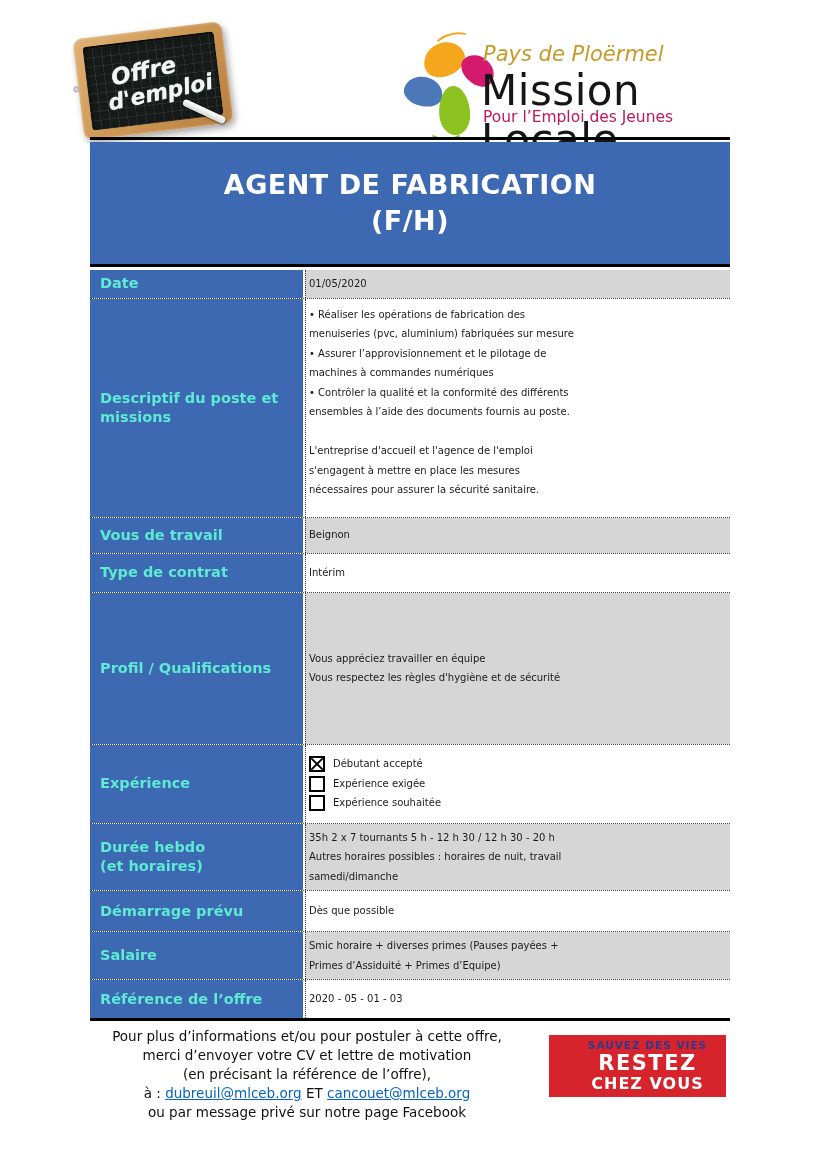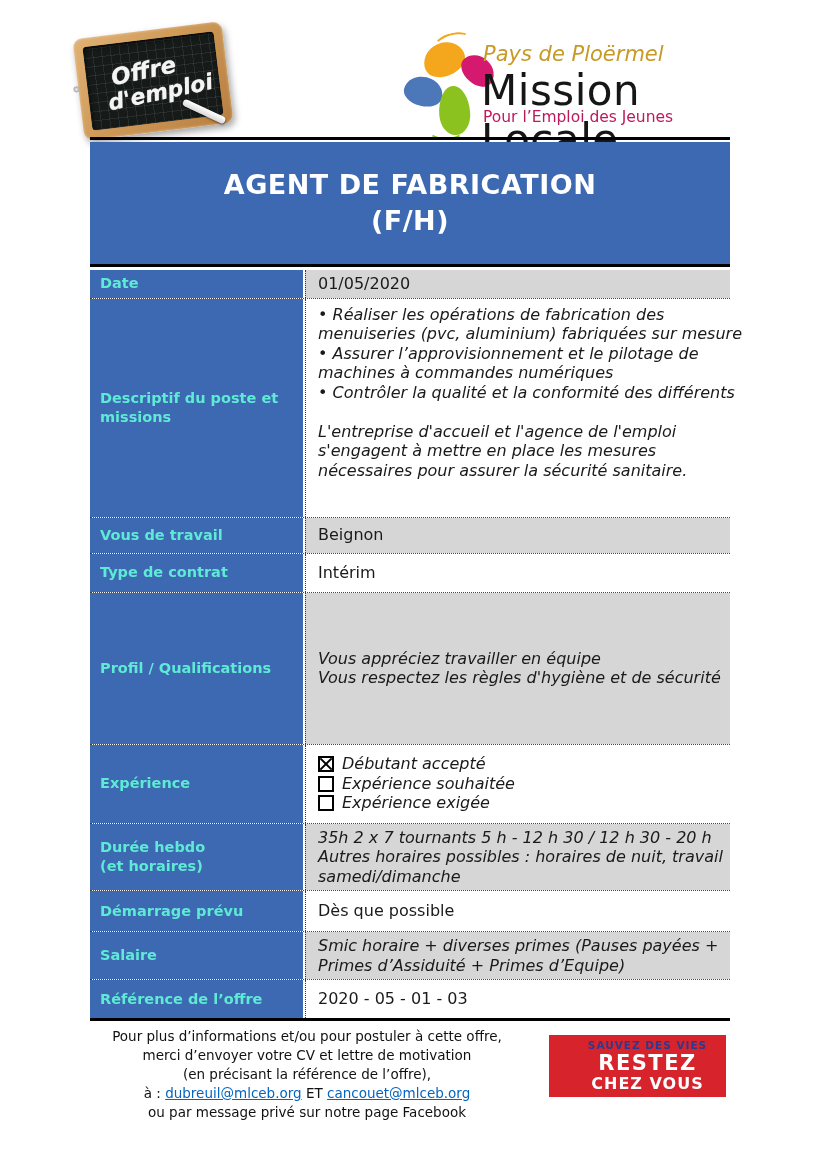--- a/index.html
+++ b/index.html
@@ -70,25 +70,25 @@
 
   .row { display:flex; align-items:stretch; background:#fff; }
   .row + .row { border-top:1px dotted #444; }
   .cell-label {
     width:215px; flex:none; background:#3D68B2; color:#5eead4;
     font-weight:bold; font-size:14.5px; line-height:19px;
     display:flex; flex-direction:column; justify-content:center;
     padding:4px 8px 4px 10px; border-right:2px solid #ffffff;
   }
   .cell-value {
-    flex:1; border-left:1px dotted #333; padding:4px 6px 4px 12px;
-    font-size:16px; line-height:19.5px;
+    flex:1; border-left:1px dotted #333; padding:4px 6px 4px 3px;
+    font-size:10px; line-height:19.5px;
     display:flex; flex-direction:column; justify-content:center;
   }
-  .cell-value .line { min-height:19.5px; white-space:nowrap;font-style:italic; }
+  .cell-value .line { min-height:19.5px; white-space:nowrap; }
   .bg-gray  { background:#D6D6D6; }
   .bg-white { background:#ffffff; }
   .r0 { min-height:27px; }  .r1 { min-height:219px; }
   .r2 { min-height:36px; }  .r3 { min-height:39px; }
   .r4 { min-height:152px; } .r5 { min-height:79px; }
   .r6 { min-height:54px; }  .r7 { min-height:41px; }
   .r8 { min-height:45px; }  .r9 { min-height:39px; }
   .r1 .cell-value { justify-content:flex-start; padding-top:6px; }
 
   .cb-row { display:flex; align-items:center; min-height:19.5px; }
@@ -160,20 +160,21 @@
       </div>
 
       <div class="row r1">
         <div class="cell-label">Descriptif du poste et missions</div>
         <div class="cell-value bg-white">
           <div class="line">• Réaliser les opérations de fabrication des</div>
           <div class="line">menuiseries (pvc, aluminium) fabriquées sur mesure</div>
           <div class="line">• Assurer l’approvisionnement et le pilotage de</div>
           <div class="line">machines à commandes numériques</div>
           <div class="line">• Contrôler la qualité et la conformité des différents</div>
+          <div class="line">ensembles à l’aide des documents fournis au poste.</div>
           <div class="line"></div>
           <div class="line">L'entreprise d'accueil et  l'agence de l'emploi</div>
           <div class="line">s'engagent à mettre en place les mesures</div>
           <div class="line">nécessaires pour assurer la sécurité sanitaire.</div>
         </div>
       </div>
 
       <div class="row r2">
         <div class="cell-label">Vous de travail</div>
         <div class="cell-value bg-gray">Beignon</div>
@@ -194,25 +195,25 @@
 
       <div class="row r5">
         <div class="cell-label">Expérience</div>
         <div class="cell-value bg-white">
           <div class="cb-row">
             <span class="cb checked"></span>
             <span class="line">Débutant accepté</span>
           </div>
           <div class="cb-row">
             <span class="cb"></span>
-            <span class="line">Expérience souhaitée</span>
+            <span class="line">Expérience exigée</span>
           </div>
           <div class="cb-row">
             <span class="cb"></span>
-            <span class="line">Expérience exigée</span>
+            <span class="line">Expérience souhaitée</span>
           </div>
         </div>
       </div>
 
       <div class="row r6">
         <div class="cell-label">
           <div>Durée hebdo</div>
           <div>(et horaires)</div>
         </div>
         <div class="cell-value bg-gray">

